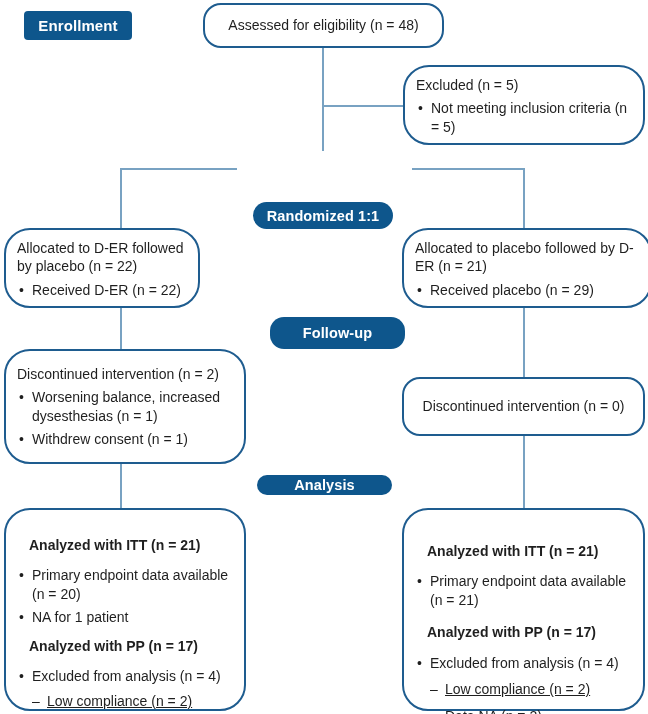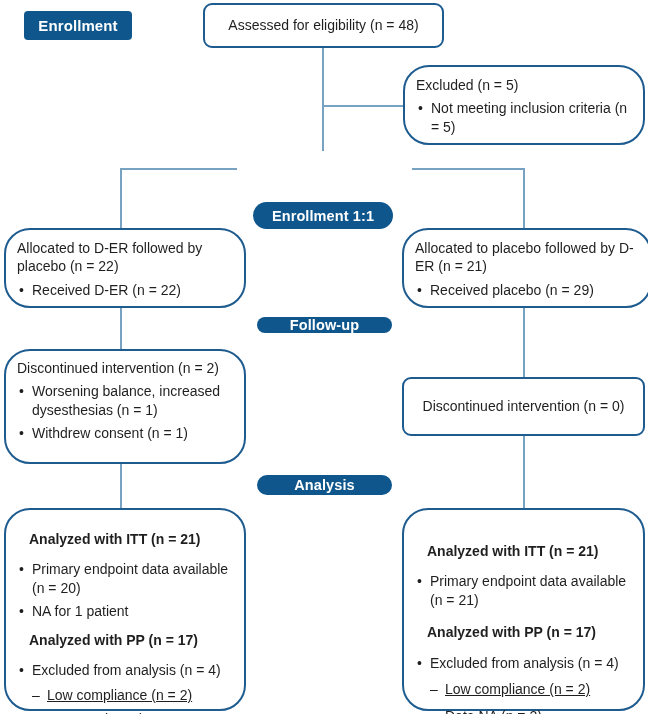--- a/index.html
+++ b/index.html
@@ -35,30 +35,30 @@
     line-height: 1.32;
     padding: 9px 10px 8px 11px;
     box-sizing: border-box;
   }
   .box-center {
     display: flex;
     align-items: center;
     justify-content: center;
     text-align: center;
     padding: 2px 8px;
-    border-radius: 9px;
+    border-radius: 18px;
   }
   .title { margin: 0; }
   .bullet { position: relative; padding-left: 15px; margin-top: 5px; }
   .bullet::before { content: "\2022"; position: absolute; left: 2px; }
   .dash { position: relative; padding-left: 30px; margin-top: 6px; text-decoration: underline; }
   .dash::before { content: "\2013"; position: absolute; left: 15px; }
   .heading { font-weight: bold; margin: 12px; }
   .gap { margin-top: 10px; }
-  .pad-top { padding-top: 8px; }
+  .pad-top { padding-top: 14px; }
   .roomy { padding-top: 20px; }
   .roomy .bullet { margin-top: 7px; }
   .roomy .dash { margin-top: 8px; }
   .roomy .gap { margin-top: 14px; }
 </style>
 </head>
 <body>
 
 <div class="diagram">
 
@@ -67,33 +67,33 @@
   <div class="conn" style="left:120px;top:168px;width:117px;height:2px"></div>
   <div class="conn" style="left:412px;top:168px;width:113px;height:2px"></div>
   <div class="conn" style="left:120px;top:168px;width:2px;height:61px"></div>
   <div class="conn" style="left:523px;top:168px;width:2px;height:61px"></div>
   <div class="conn" style="left:120px;top:306px;width:2px;height:45px"></div>
   <div class="conn" style="left:523px;top:306px;width:2px;height:72px"></div>
   <div class="conn" style="left:120px;top:462px;width:2px;height:48px"></div>
   <div class="conn" style="left:523px;top:434px;width:2px;height:76px"></div>
 
   <div class="pill pill-rect" style="left:24px;top:11px;width:108px;height:29px">Enrollment</div>
-  <div class="pill" style="left:253px;top:202px;width:140px;height:27px">Enrollment 1:1</div>
-  <div class="pill" style="left:257px;top:317px;width:135px;height:16px">Follow-up</div>
+  <div class="pill" style="left:253px;top:202px;width:140px;height:27px">Randomized 1:1</div>
+  <div class="pill" style="left:270px;top:317px;width:135px;height:32px">Follow-up</div>
   <div class="pill" style="left:257px;top:475px;width:135px;height:20px">Analysis</div>
 
   <div class="box box-center" style="left:203px;top:3px;width:241px;height:45px">Assessed for eligibility (n = 48)</div>
 
   <div class="box" style="left:403px;top:65px;width:242px;height:80px">
     <div class="title">Excluded (n = 5)</div>
     <div class="bullet">Not meeting inclusion criteria (n = 5)</div>
   </div>
 
 
-  <div class="box" style="left:4px;top:228px;width:242px;height:80px">
+  <div class="box" style="left:4px;top:228px;width:196px;height:80px">
     <div class="title">Allocated to D-ER followed by placebo (n = 22)</div>
     <div class="bullet">Received D-ER (n = 22)</div>
   </div>
 
   <div class="box" style="left:402px;top:228px;width:250px;height:80px">
     <div class="title">Allocated to placebo followed by D-ER (n = 21)</div>
     <div class="bullet">Received placebo (n = 29)</div>
   </div>
 
   <div class="box pad-top" style="left:4px;top:349px;width:242px;height:115px">

